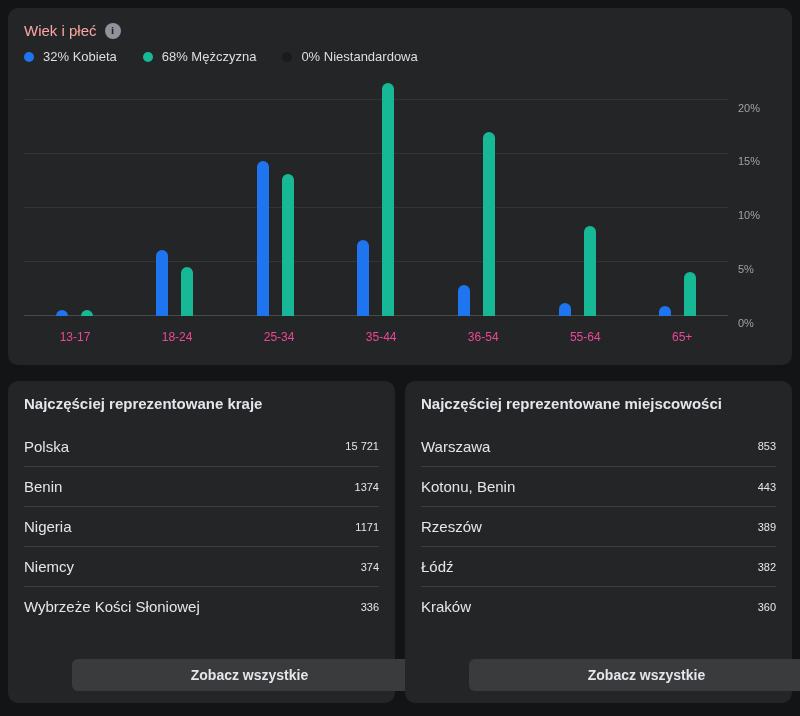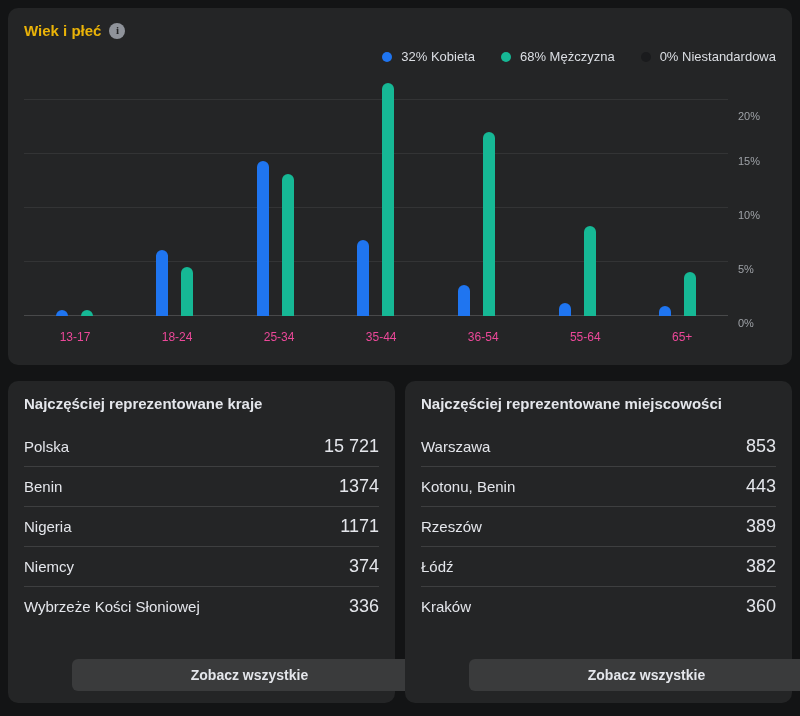--- a/index.html
+++ b/index.html
@@ -18,29 +18,29 @@
   
   .chart-card {
     width: 784px;
     height: 357px;
     padding: 14px 16px 12px 16px;
     margin-bottom: 16px;
     display: flex;
     flex-direction: column;
   }
   .card-header { display: flex; align-items: center; gap: 8px; }
-  .card-title { font-size: 15px; font-weight: bold; color: #eab308; }
+  .card-title { font-size: 15px; font-weight: normal; color: #fca5a5; }
   .info-icon {
     width: 16px; height: 16px; border-radius: 50%;
     background: #8f939a; color: #242526;
     font-size: 11px; font-weight: bold; font-family: "Liberation Serif", serif;
     display: inline-flex; align-items: center; justify-content: center;
     line-height: 1;
   }
-  .legend { display: flex; align-items: center; gap: 26px; margin-top: 10px; justify-content: flex-end; }
+  .legend { display: flex; align-items: center; gap: 26px; margin-top: 10px; }
   .legend-item { display: flex; align-items: center; gap: 9px; }
   .legend-dot { width: 10px; height: 10px; border-radius: 50%; flex: 0 0 auto; }
   .legend-label { font-size: 13px; color: #dcdfe4; }
 
   .chart { display: flex; margin-top: 14px; flex: 1; }
   .chart-left { flex: 1; display: flex; flex-direction: column; }
   .plot { position: relative; height: 238px; }
   .gridline {
     position: absolute; left: 0; right: 0; height: 1px;
     background: rgba(255,255,255,0.07);
@@ -65,21 +65,21 @@
     width: 387px; height: 322px;
     padding: 14px 16px 12px 16px;
     display: flex; flex-direction: column;
   }
   .list-title { font-size: 15px; font-weight: bold; color: #e4e6eb; margin-bottom: 14px; }
   .list-row {
     height: 40px; display: flex; align-items: center; justify-content: space-between;
   }
   .list-row + .list-row { border-top: 1px solid rgba(255,255,255,0.12); }
   .row-label { font-size: 15px; color: #e4e6eb; }
-  .row-value { font-size: 18px; color: #e4e6eb; }
+  .row-value { font-size: 11px; color: #e4e6eb; }
   .see-all-btn {
     margin-top: auto;
     height: 32px; width: 100%;
     background: #3a3b3c; border: none; border-radius: 6px;
     color: #e4e6eb; font-size: 14px; font-weight: bold;
     font-family: inherit; cursor: pointer;
     display: flex; align-items: center; justify-content: center; margin-left: 48px;
   }
 </style>
 </head>
@@ -153,21 +153,21 @@
           <span class="x-tick">36-54</span>
           <span class="x-tick">55-64</span>
           <span class="x-tick">65+</span>
         </div>
     </div>
     <div class="y-axis" id="yaxis">
         <span class="y-tick" style="bottom: 30px;">0%</span>
         <span class="y-tick" style="bottom: 84.0909px;">5%</span>
         <span class="y-tick" style="bottom: 138.182px;">10%</span>
         <span class="y-tick" style="bottom: 192.273px;">15%</span>
-        <span class="y-tick" style="bottom: 237px;">20%</span>
+        <span class="y-tick" style="bottom: 245px;">20%</span>
       </div>
   </div>
 </section>
 
 <div class="bottom-row">
 
   <section class="card list-card">
     <h2 class="list-title">Najczęściej reprezentowane kraje</h2>
     <div class="list-row">
       <span class="row-label">Polska</span>

